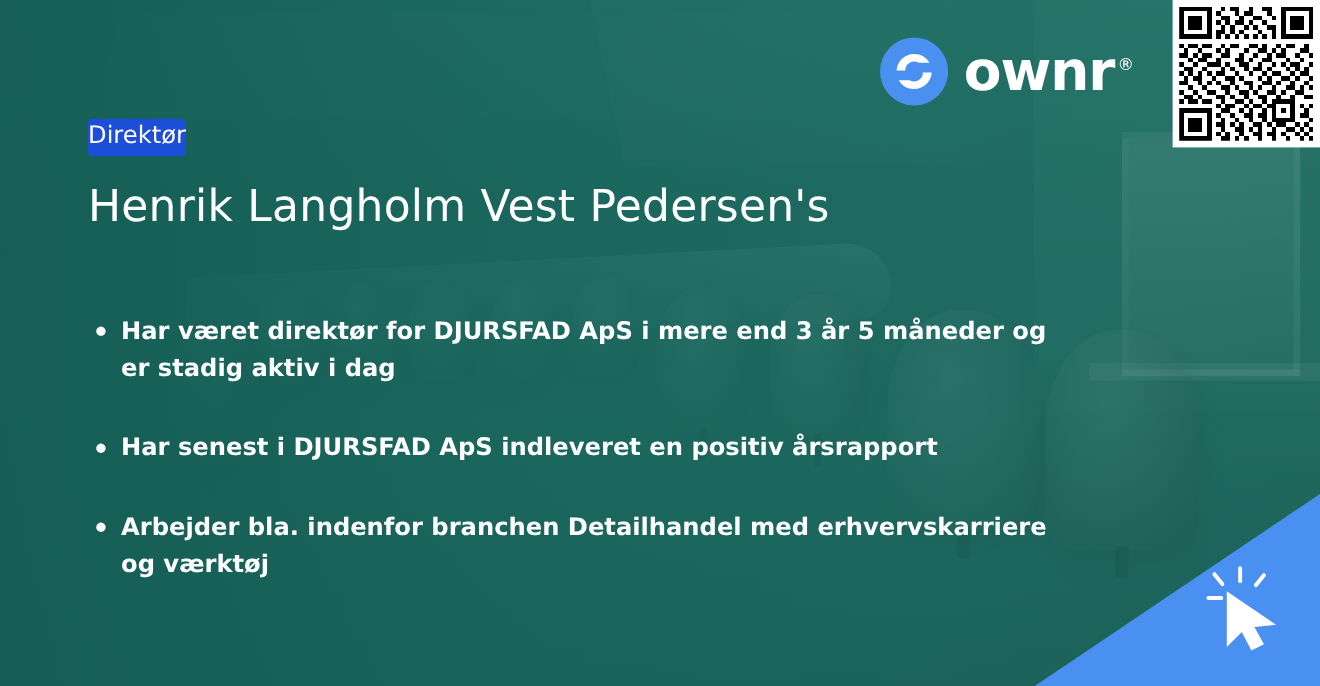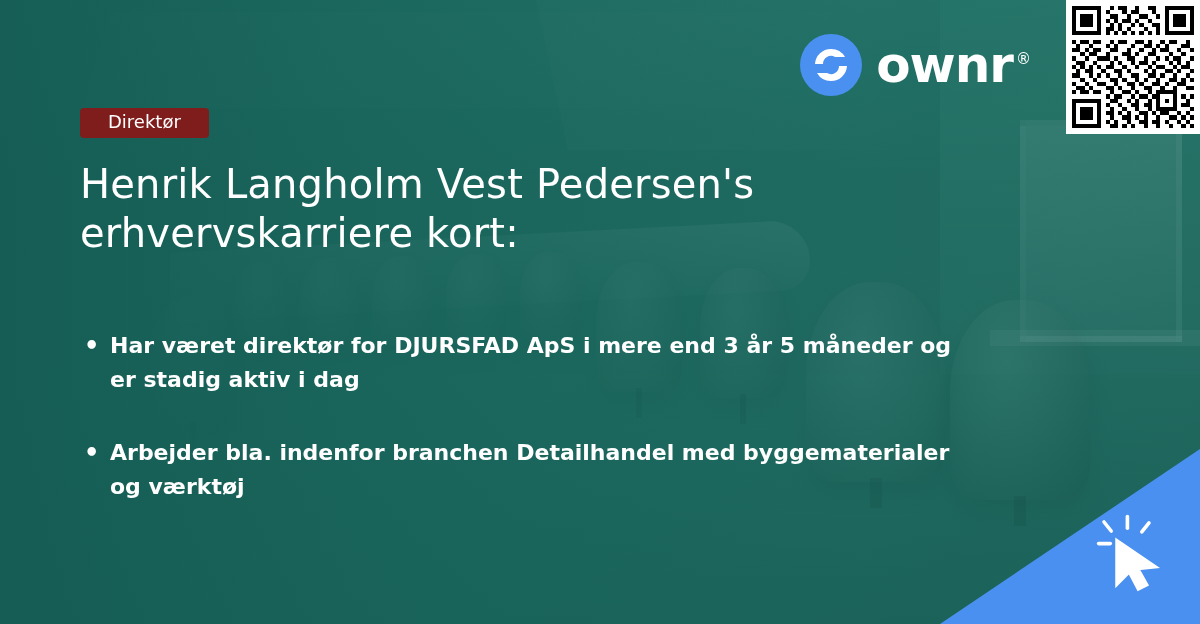--- a/index.html
+++ b/index.html
@@ -156,24 +156,24 @@
 
   
   .content {
     position: absolute;
     left: 80px; top: 108px;
     width: 880px;
     color: #ffffff;
   }
   .badge {
     display: inline-block;
-    background: #7f1d1d;
+    background: #1d4ed8;
     color: #fff;
-    font-size: 18px;
-    padding: 4px 28px 6px;
+    font-size: 22px;
+    padding: 4px 0 6px;
     border-radius: 4px;
     line-height: 1.1;
   }
   h1 {
     margin: 22px 0 0;
     font-size: 40px;
     font-weight: normal;
     line-height: 1.22;
     letter-spacing: .2px;
   }
@@ -301,21 +301,21 @@
         <path d="M8 27h1v1H8zM10 27h1v1h-1zM13 27h1v1h-1zM16 27h2v1h-2zM19 27h2v1h-2zM22 27h1v1h-1zM25 27h1v1h-1zM27 27h1v1h-1z"></path>
         <path d="M9 28h2v1H9zM12 28h1v1h-1zM14 28h1v1h-1zM17 28h1v1h-1zM20 28h1v1h-1zM23 28h1v1h-1zM26 28h1v1h-1zM28 28h1v1h-1z"></path>
       </g>
     </svg>
   </div>
 
   <div class="content">
     <div class="badge">Direktør</div>
     <h1>
       <span>Henrik Langholm Vest Pedersen's</span>
-      <span class="line2">erhvervskarriere kort:</span>
     </h1>
     <ul>
       <li>Har været direktør for DJURSFAD ApS i mere end 3 år 5 måneder og er stadig aktiv i dag</li>
-      <li>Arbejder bla. indenfor branchen Detailhandel med byggematerialer og værktøj</li>
+      <li>Har senest i DJURSFAD ApS indleveret en positiv årsrapport</li>
+      <li>Arbejder bla. indenfor branchen Detailhandel med erhvervskarriere og værktøj</li>
     </ul>
   </div>
 
 </div>
 
 </body></html>

